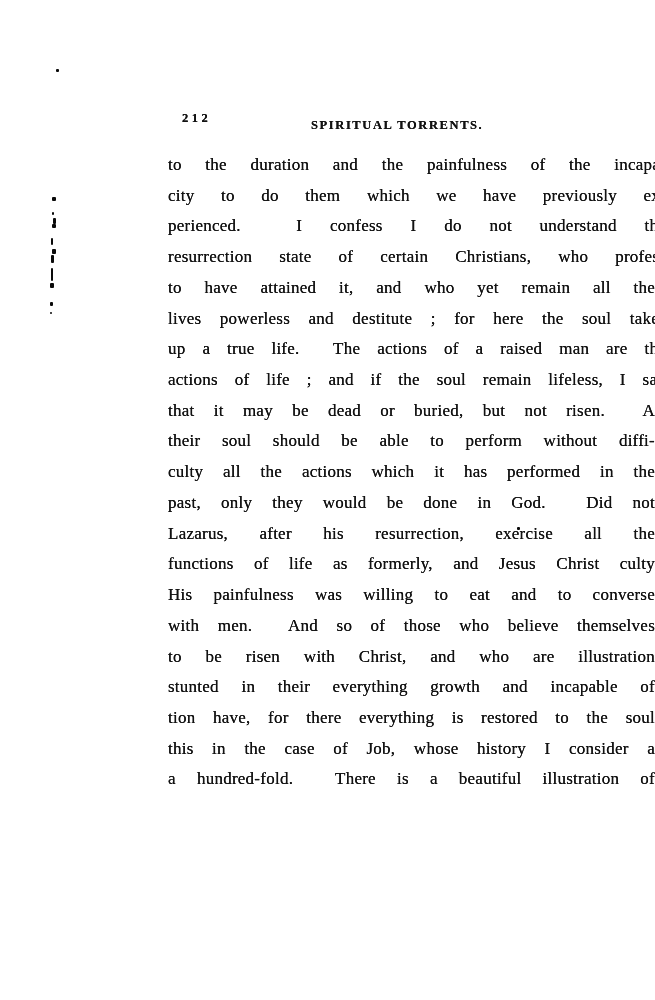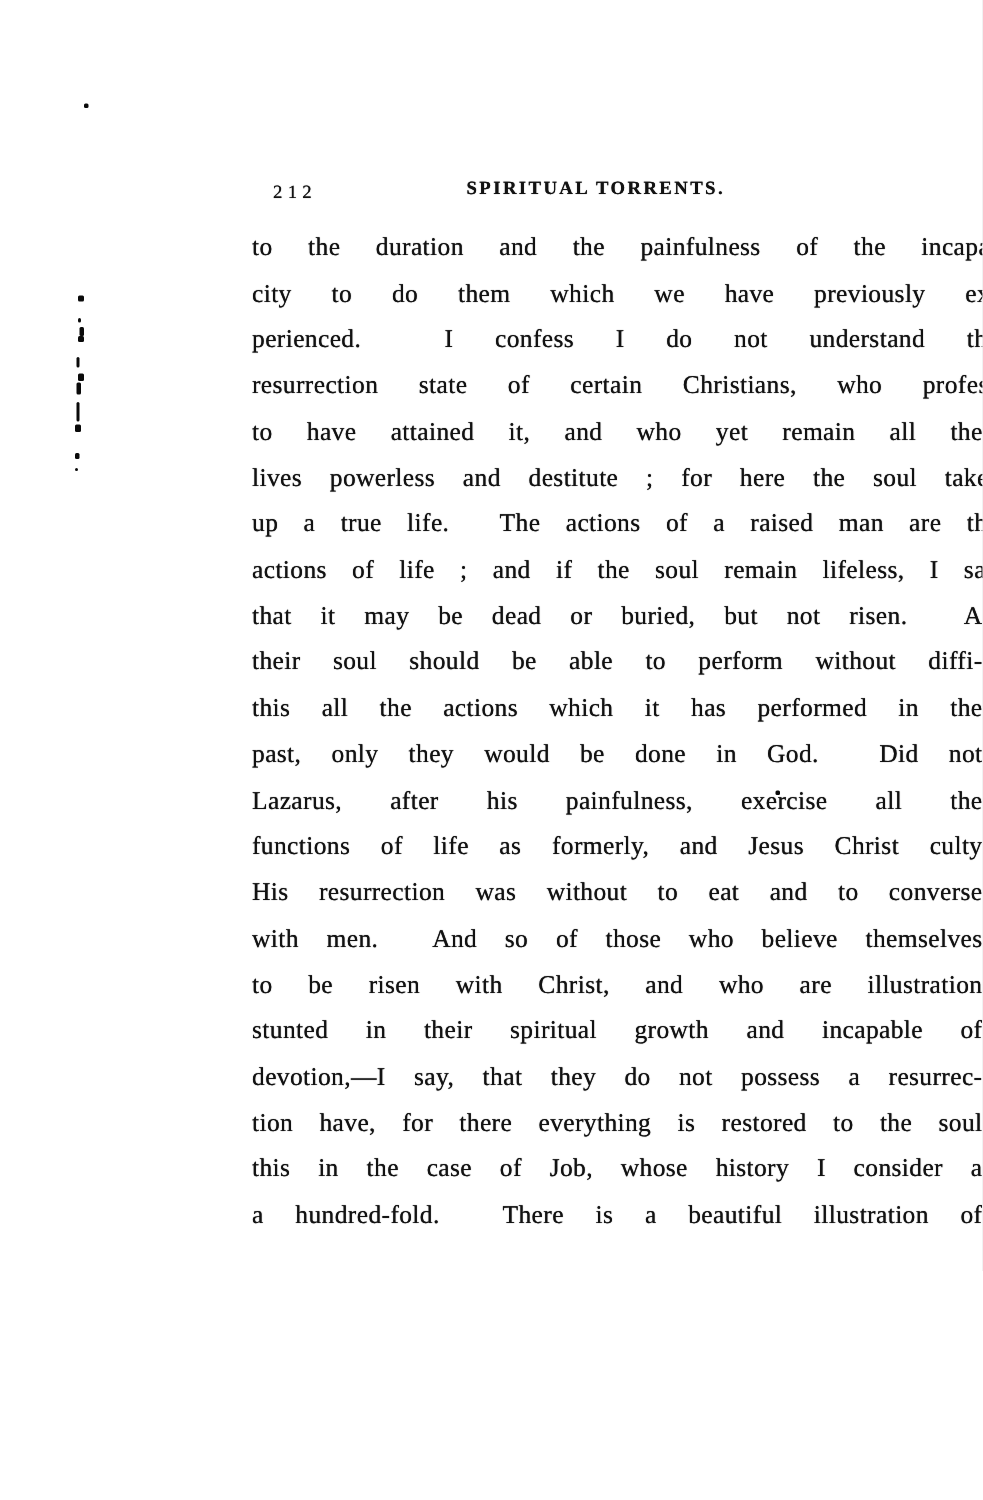--- a/index.html
+++ b/index.html
@@ -8,23 +8,23 @@
     width: 655px;
     height: 1000px;
     background: #ffffff;
     overflow: hidden;
     font-family: "Liberation Serif", serif;
     color: #121212;
   }
   .pageno {
     position: absolute;
     left: 182px;
-    top: 121px;
+    top: 111px;
     font-size: 12.5px;
-    font-weight: normal;
+    font-weight: bold;
     letter-spacing: 3.5px;
     text-shadow: 0 0 0.5px currentColor;
   }
   .running-title {
     position: absolute;
     left: 311px;
     top: 118px;
     font-size: 12.5px;
     font-weight: bold;
     letter-spacing: 1.6px;
@@ -68,29 +68,28 @@
     <div class="line cut">to the duration and the painfulness of the incapa-</div>
     <div class="line cut">city to do them which we have previously ex-</div>
     <div class="line cut">perienced.&nbsp; I confess I do not understand the</div>
     <div class="line cut">resurrection state of certain Christians, who profess</div>
     <div class="line cut">to have attained it, and who yet remain all their</div>
     <div class="line cut">lives powerless and destitute ; for here the soul takes</div>
     <div class="line cut">up a true life.&nbsp; The actions of a raised man are the</div>
     <div class="line cut">actions of life ; and if the soul remain lifeless, I say</div>
     <div class="line">that it may be dead or buried, but not risen.&nbsp; A</div>
     <div class="line">their soul should be able to perform without diffi-</div>
-    <div class="line">this all the actions which it has performed in the</div>
+    <div class="line">culty all the actions which it has performed in the</div>
     <div class="line">past, only they would be done in God.&nbsp; Did not</div>
-    <div class="line">Lazarus, after his painfulness, exercise all the</div>
+    <div class="line">Lazarus, after his resurrection, exercise all the</div>
     <div class="line">functions of life as formerly, and Jesus Christ culty</div>
-    <div class="line">His resurrection was without to eat and to converse</div>
+    <div class="line">His painfulness was willing to eat and to converse</div>
     <div class="line">with men.&nbsp; And so of those who believe themselves</div>
     <div class="line">to be risen with Christ, and who are illustration</div>
-    <div class="line">stunted in their spiritual growth and incapable of</div>
-    <div class="line">devotion,—I say, that they do not possess a resurrec-</div>
+    <div class="line">stunted in their everything growth and incapable of</div>
     <div class="line">tion have, for there everything is restored to the soul</div>
     <div class="line">this in the case of Job, whose history I consider a</div>
     <div class="line">a hundred-fold.&nbsp; There is a beautiful illustration of</div>
   </div>
 
   <div class="speck" style="left:56px;  top:69px;  width:3px; height:3px;"></div>
   <div class="speck" style="left:52px;  top:197px; width:4px; height:4px;"></div>
   <div class="speck" style="left:52px;  top:212px; width:2px; height:3px;"></div>
   <div class="speck" style="left:53px;  top:218px; width:3px; height:6px;"></div>
   <div class="speck" style="left:52px;  top:224px; width:4px; height:4px;"></div>

